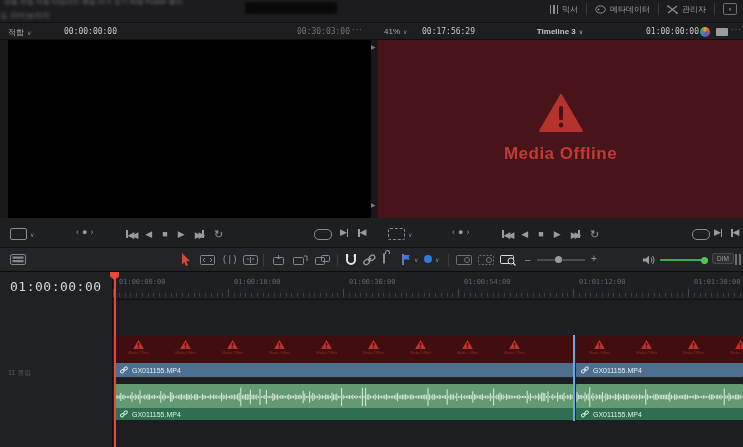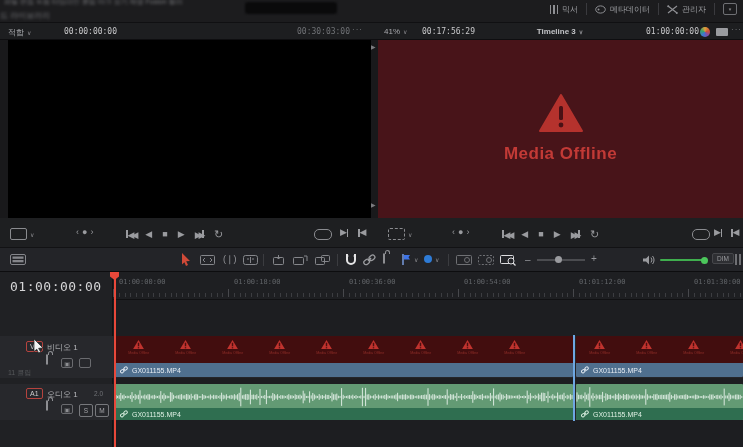--- a/index.html
+++ b/index.html
@@ -429,43 +429,22 @@
         <span class="rlabel" style="left: 121px;">01:00:18:00</span>
         <span class="rlabel" style="left: 236px;">01:00:36:00</span>
         <span class="rlabel" style="left: 351px;">01:00:54:00</span>
         <span class="rlabel" style="left: 466px;">01:01:12:00</span>
         <span class="rlabel" style="left: 581px;">01:01:30:00</span>
       </div>
 
     <div class="lane" style="top:64px;height:42px;"></div>
     <div class="lane" style="top:112px;height:36px;"></div>
 
-    <div class="hdr-row" style="top:64px;height:42px;">
-      <span class="badge abs" style="left:26px;top:5px;">V1</span>
-      <span class="trkname abs" style="left:47px;top:6px;">비디오 1</span>
-      <span class="abs" style="left:46px;top:19px;"><span class="lock"></span></span>
-      <span class="hicon abs" style="left:61px;top:22px;">▣</span>
-      <span class="hicon abs" style="left:79px;top:22px;"></span>
-      <span class="abs" style="left:33px;top:3px;z-index:40;">
-        <svg width="11" height="14" viewBox="0 0 11 14">
-            <path d="M1 0 L10 9 L5.6 9.3 L7.6 13 L5.6 14 L3.8 10.2 L1 12.6 Z" fill="#f2f2f2" stroke="#222" stroke-width="0.7"></path>
-          </svg>
-      </span>
-    </div>
     <span class="abs" style="left:8px;top:96px;font-size:7px;color:#56585b;">11 클립</span>
 
-    <div class="hdr-row" style="top:112px;height:36px;">
-      <span class="badge abs" style="left:26px;top:4px;">A1</span>
-      <span class="trkname abs" style="left:47px;top:5px;">오디오 1</span>
-      <span class="abs" style="left:94px;top:6px;font-size:6.5px;color:#717377;">2.0</span>
-      <span class="abs" style="left:46px;top:17px;"><span class="lock"></span></span>
-      <span class="hicon abs" style="left:61px;top:20px;">▣</span>
-      <span class="sbtn abs" style="left:79px;top:20px;">S</span>
-      <span class="sbtn abs" style="left:95px;top:20px;">M</span>
-    </div>
 
     <div class="clip" style="left:115px;top:64px;width:458px;height:41px;background:#420d0e;">
       <div class="mo-row">
           <div class="mo-g">
             <svg width="11" height="9" viewBox="0 0 12 10">
               <path d="M6 0 L12 10 L0 10 Z" fill="#c0332e"></path>
               <rect x="5.2" y="3" width="1.6" height="4" fill="#4d0f10"></rect>
               <rect x="5.2" y="8" width="1.6" height="1.3" fill="#4d0f10"></rect>
             </svg>
             <span class="mo-cap">Media Offline</span>

